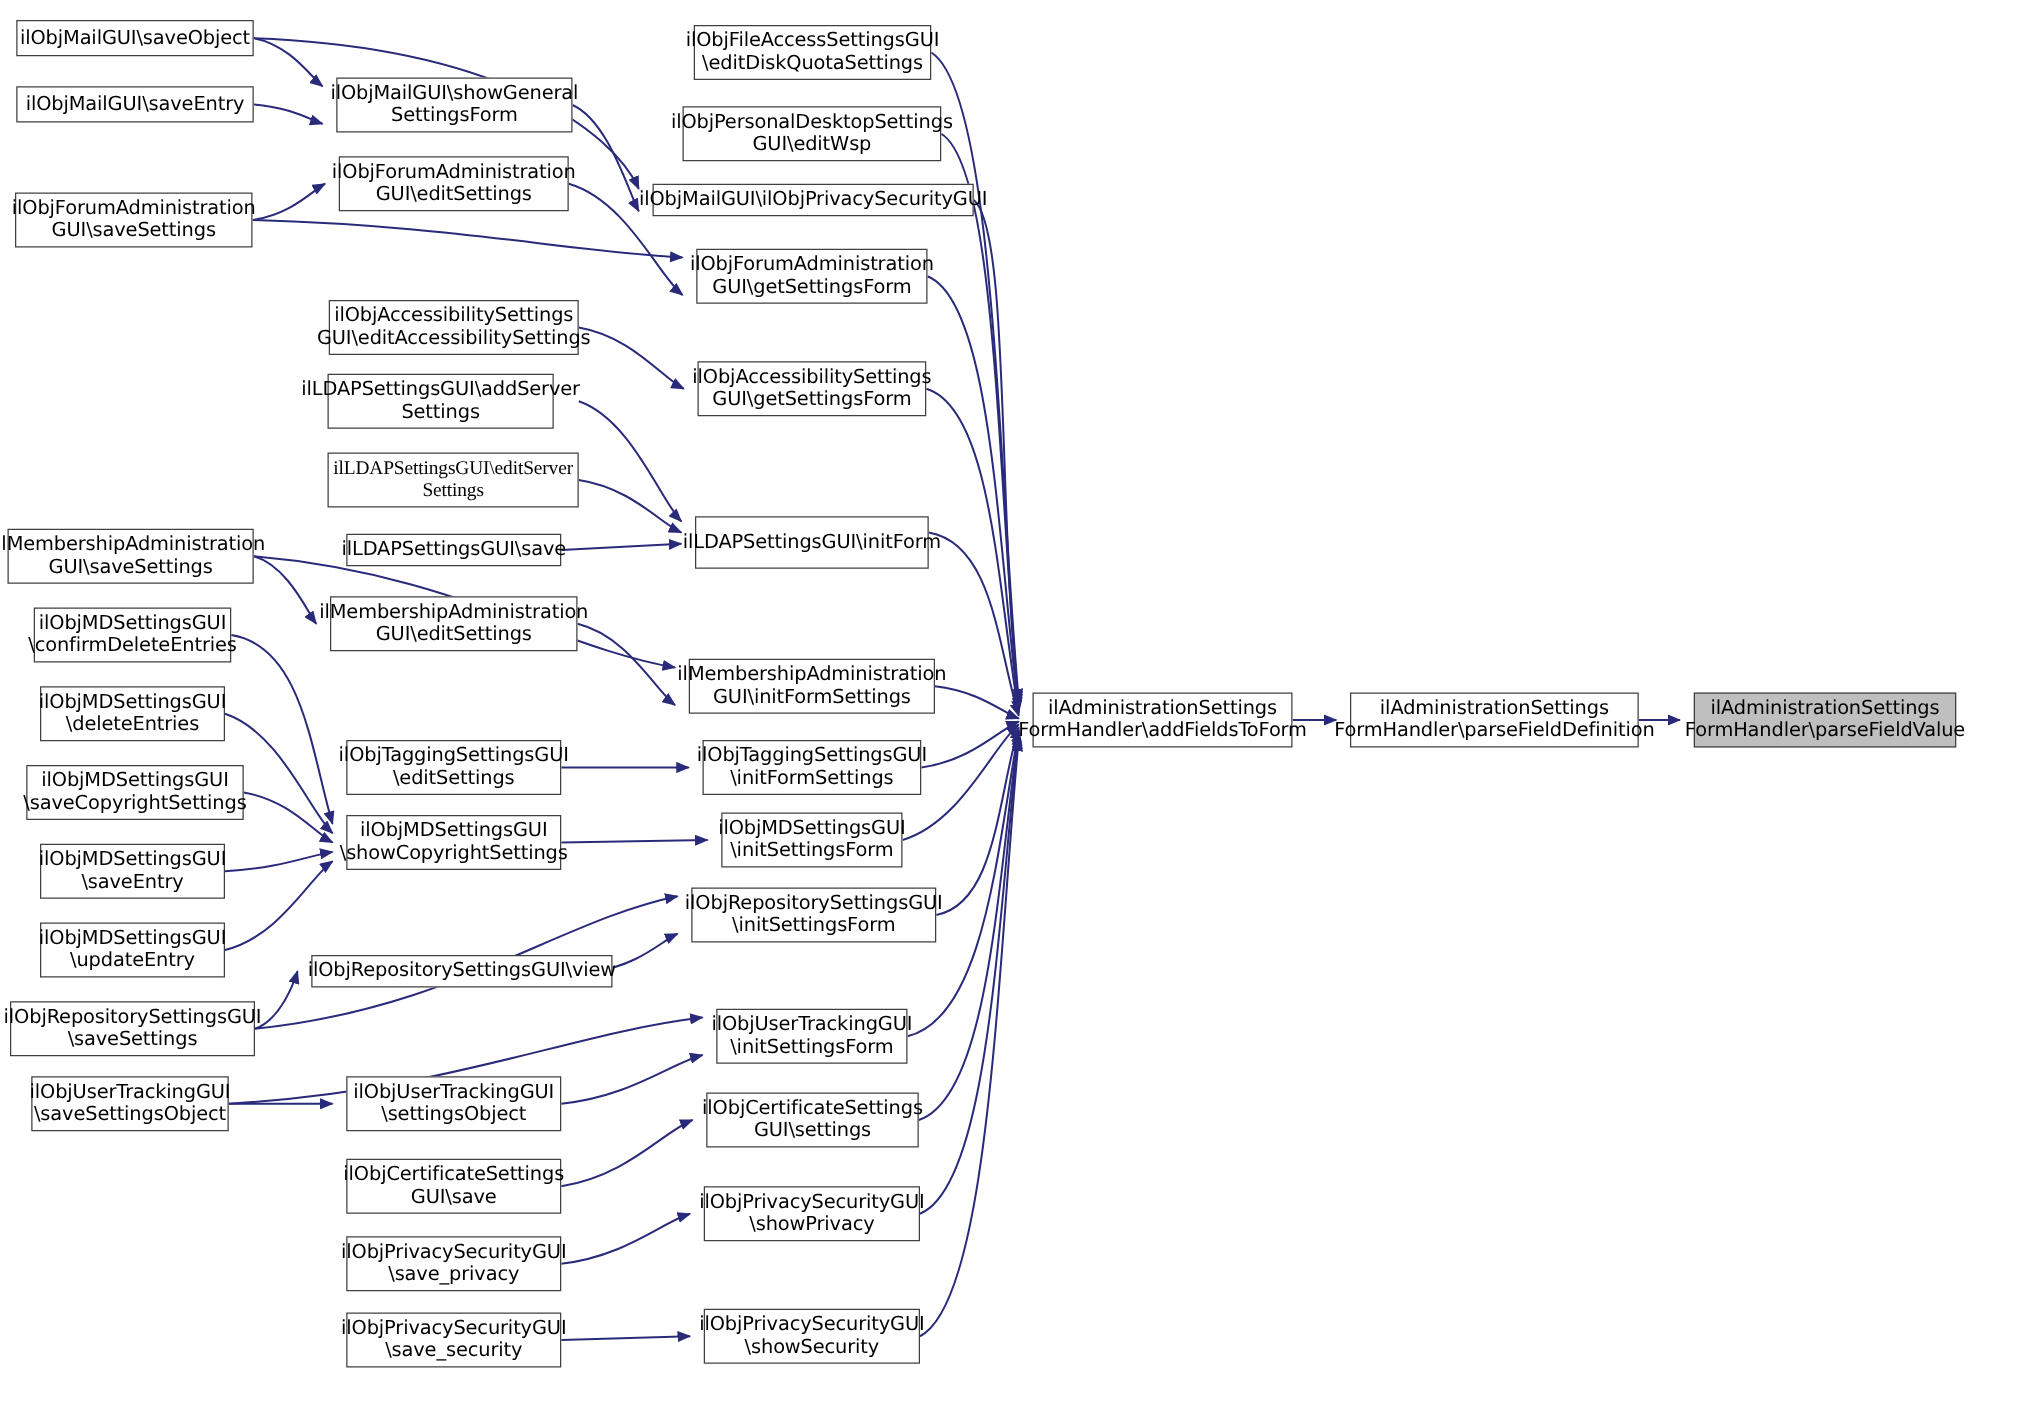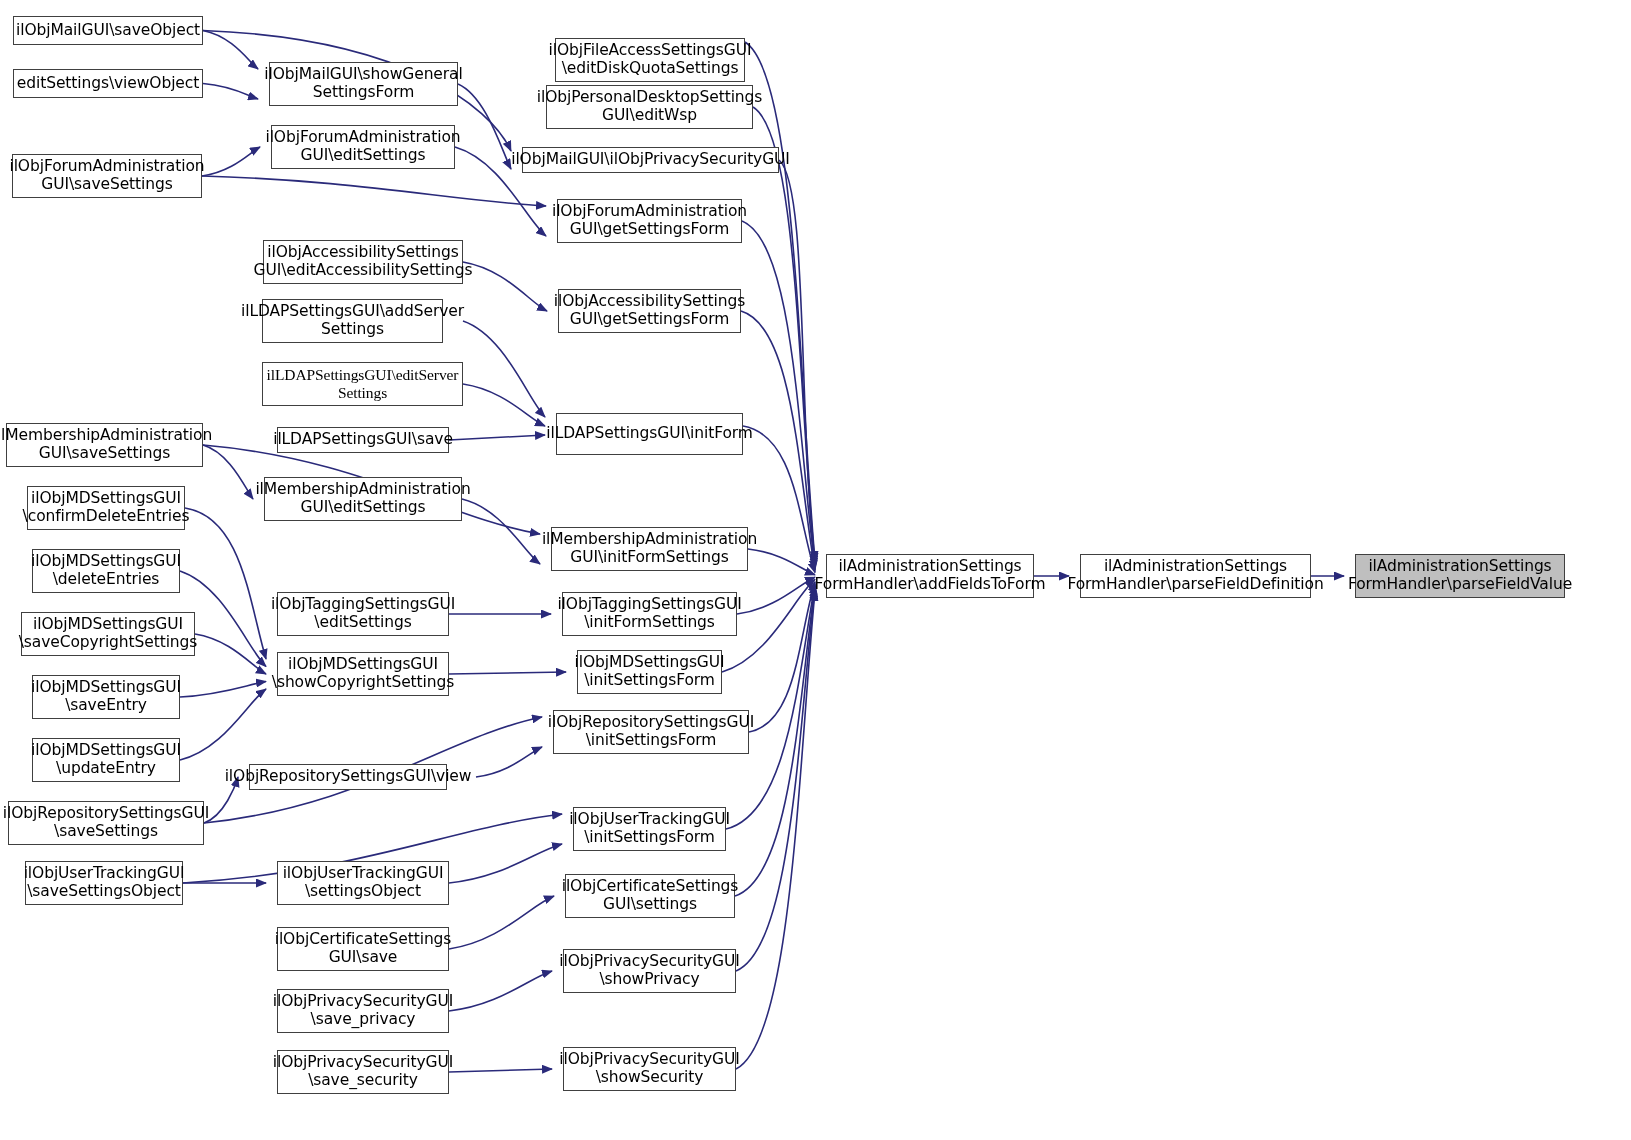--- a/index.html
+++ b/index.html
@@ -79,21 +79,21 @@
         <path d="M726,829 C788,814.3046153846154 798,677.1476923076923 815,584.0769230769231" marker-end="url(#ah)"></path>
         <path d="M735,896 C791.42,877.4230769230769 798,704.0384615384615 815,586.3846153846154" marker-end="url(#ah)"></path>
         <path d="M736,971 C791.8,948.0615384615385 798,733.9692307692308 815,588.6923076923077" marker-end="url(#ah)"></path>
         <path d="M736,1069 C791.8,1040.32 798,772.64 815,591" marker-end="url(#ah)"></path>
         <path d="M1034,576 L1069,576" marker-end="url(#ah)"></path>
         <path d="M1311,576 L1344,576" marker-end="url(#ah)"></path>
       </g>
   </svg>
   <div id="node-layer">
       <div class="node" style="left: 13px; top: 16px; width: 190px; height: 29px;">ilObjMailGUI\saveObject</div>
-      <div class="node" style="left: 13px; top: 69px; width: 190px; height: 29px;">editSettings\viewObject</div>
+      <div class="node" style="left: 13px; top: 69px; width: 190px; height: 29px;">ilObjMailGUI\saveEntry</div>
       <div class="node" style="left: 12px; top: 154px; width: 190px; height: 44px;">ilObjForumAdministration
 GUI\saveSettings</div>
       <div class="node" style="left: 6px; top: 423px; width: 197px; height: 44px;">ilMembershipAdministration
 GUI\saveSettings</div>
       <div class="node" style="left: 27px; top: 486px; width: 158px; height: 44px;">ilObjMDSettingsGUI
 \confirmDeleteEntries</div>
       <div class="node" style="left: 32px; top: 549px; width: 148px; height: 44px;">ilObjMDSettingsGUI
 \deleteEntries</div>
       <div class="node" style="left: 21px; top: 612px; width: 174px; height: 44px;">ilObjMDSettingsGUI
 \saveCopyrightSettings</div>
@@ -115,30 +115,30 @@
 Settings</div>
       <div class="node" style="left: 262px; top: 362px; width: 201px; height: 44px; font-family: Liberation Serif, serif;">ilLDAPSettingsGUI\editServer
 Settings</div>
       <div class="node" style="left: 277px; top: 427px; width: 172px; height: 26px; text-align: right;">ilLDAPSettingsGUI\save</div>
       <div class="node" style="left: 264px; top: 477px; width: 198px; height: 44px;">ilMembershipAdministration
 GUI\editSettings</div>
       <div class="node" style="left: 277px; top: 592px; width: 172px; height: 44px;">ilObjTaggingSettingsGUI
 \editSettings</div>
       <div class="node" style="left: 277px; top: 652px; width: 172px; height: 44px;">ilObjMDSettingsGUI
 \showCopyrightSettings</div>
-      <div class="node" style="left: 249px; top: 764px; width: 198px; height: 26px;">ilObjRepositorySettingsGUI\view</div>
+      <div class="node" style="left: 249px; top: 764px; width: 241px; height: 26px;">ilObjRepositorySettingsGUI\view</div>
       <div class="node" style="left: 277px; top: 861px; width: 172px; height: 44px;">ilObjUserTrackingGUI
 \settingsObject</div>
       <div class="node" style="left: 277px; top: 927px; width: 172px; height: 44px;">ilObjCertificateSettings
 GUI\save</div>
       <div class="node" style="left: 277px; top: 989px; width: 172px; height: 44px;">ilObjPrivacySecurityGUI
 \save_privacy</div>
       <div class="node" style="left: 277px; top: 1050px; width: 172px; height: 44px;">ilObjPrivacySecurityGUI
 \save_security</div>
-      <div class="node" style="left: 555px; top: 20px; width: 190px; height: 44px; margin-top: 18px;">ilObjFileAccessSettingsGUI
+      <div class="node" style="left: 555px; top: 20px; width: 190px; height: 44px;">ilObjFileAccessSettingsGUI
 \editDiskQuotaSettings</div>
       <div class="node" style="left: 546px; top: 85px; width: 207px; height: 44px;">ilObjPersonalDesktopSettings
 GUI\editWsp</div>
       <div class="node" style="left: 522px; top: 147px; width: 257px; height: 26px;">ilObjMailGUI\ilObjPrivacySecurityGUI</div>
       <div class="node" style="left: 557px; top: 199px; width: 185px; height: 44px;">ilObjForumAdministration
 GUI\getSettingsForm</div>
       <div class="node" style="left: 558px; top: 289px; width: 183px; height: 44px;">ilObjAccessibilitySettings
 GUI\getSettingsForm</div>
       <div class="node" style="left: 556px; top: 413px; width: 187px; height: 42px;">ilLDAPSettingsGUI\initForm</div>
       <div class="node" style="left: 551px; top: 527px; width: 197px; height: 44px;">ilMembershipAdministration

